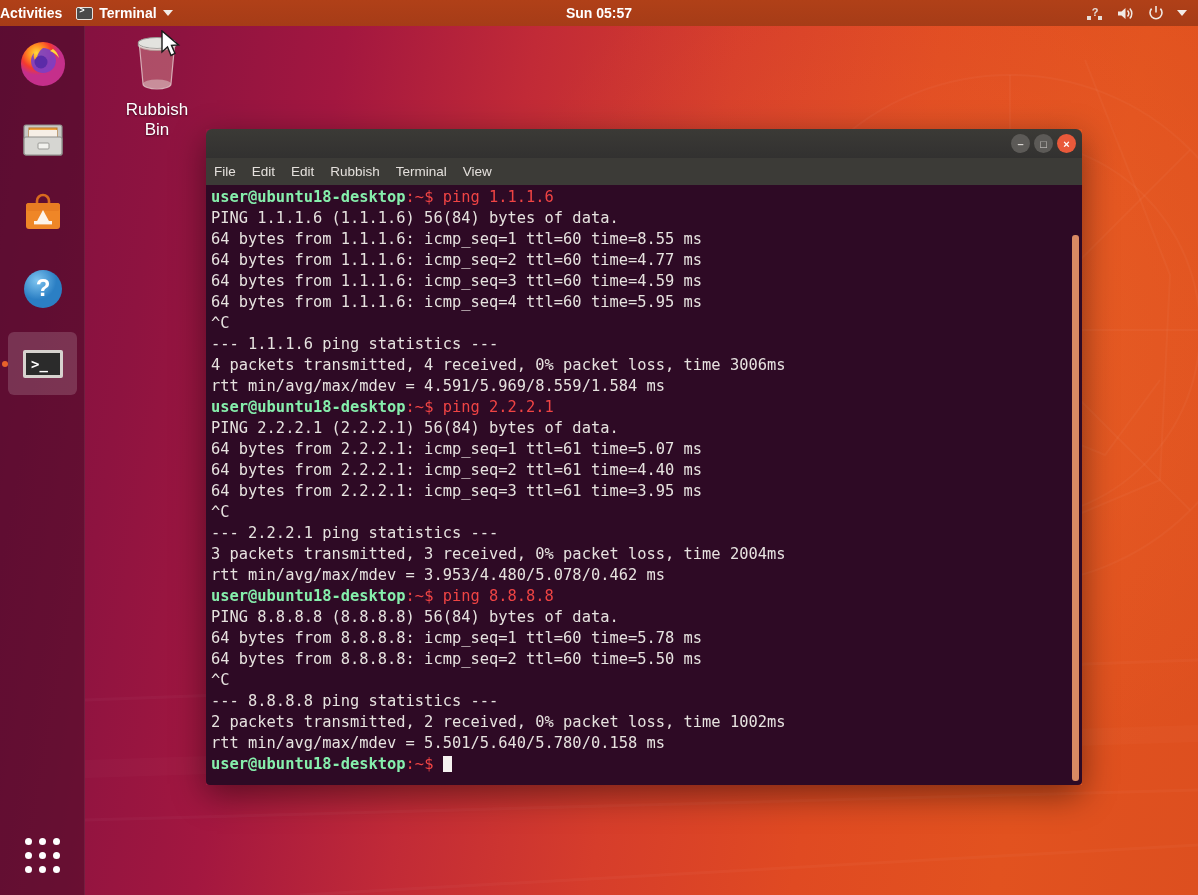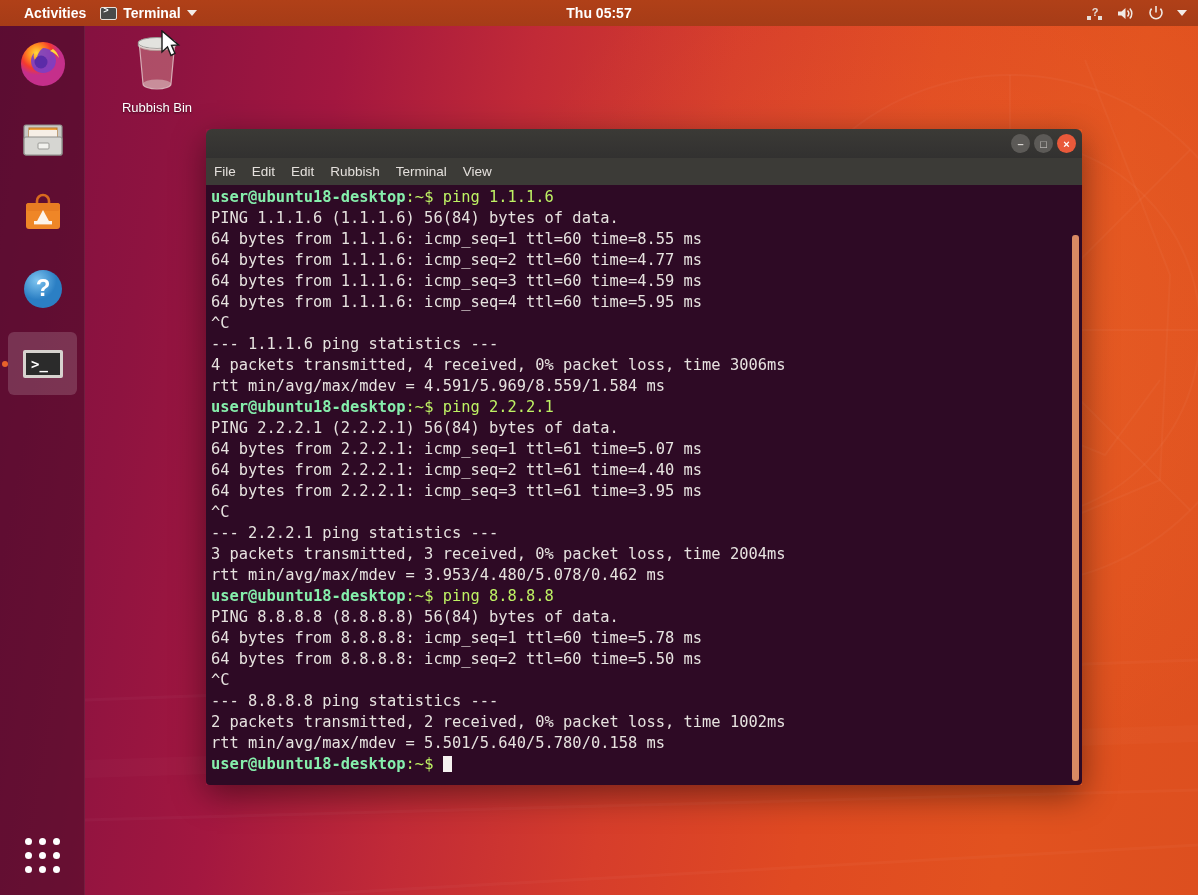--- a/index.html
+++ b/index.html
@@ -30,21 +30,21 @@
   
   #topbar {
     position: absolute; top: 0; left: 0; right: 0; height: 26px;
     background: #b5401d;
     background: linear-gradient(180deg,#b04018 0%, #a63c17 100%);
     color: #fff;
     display: flex; align-items: center;
     font-size: 14px; font-weight: bold;
     z-index: 40;
   }
-  #topbar .left { display: flex; align-items: center; gap: 14px; padding-left: 24px; }
+  #topbar .left { display: flex; align-items: center; gap: 14px; padding-left: 0; }
   #topbar .activities { cursor: pointer; }
   #topbar .appmenu { display: flex; align-items: center; gap: 6px; cursor: pointer; }
   .term-mini {
     width: 17px; height: 13px; border: 1.6px solid #e8e2dd; border-radius: 2px;
     background: #4a4a4a; position: relative; display: inline-block;
   }
   .term-mini::after {
     content: ">"; position: absolute; left: 2px; top: -2px;
     font-size: 9px; color: #fff; font-family: "Liberation Mono", monospace;
   }
@@ -88,21 +88,21 @@
   }
   .dotgrid { display: grid; grid-template-columns: repeat(3, 7px); gap: 7px; }
   .dotgrid i { width: 7px; height: 7px; border-radius: 50%; background: #fff; display: block; }
 
   
   #trash-icon {
     position: absolute; left: 112px; top: 32px; width: 90px;
     text-align: center; cursor: pointer; z-index: 10;
   }
   #trash-icon .label {
-    color: #fff; font-size: 13px; margin-top: 2px;
+    color: #fff; font-size: 17px; margin-top: 2px;
     text-shadow: 0 1px 2px rgba(0,0,0,.55);
   }
   #cursor { position: absolute; left: 160px; top: 30px; z-index: 60; pointer-events: none; }
 
   
   #terminal-window {
     position: absolute; left: 206px; top: 129px;
     width: 876px; height: 656px;
     box-shadow: 0 10px 32px rgba(0,0,0,0.45);
     z-index: 20; display: flex; flex-direction: column;
@@ -138,21 +138,21 @@
     border-bottom-left-radius: 4px; border-bottom-right-radius: 4px;
   }
   #terminal-text {
     position: absolute; left: 5px; top: 2px; right: 26px;
     font-family: "DejaVu Sans Mono", "Liberation Mono", monospace;
     font-size: 15.4px; line-height: 21px; white-space: pre;
     color: #e6e2df;
   }
   .ln { height: 21px; }
   .prompt-user { color: #86efac; font-weight: bold; }
-  .prompt-path { color: #bef264; }
+  .prompt-path { color: #ef4444; }
   .cursor-block {
     display: inline-block; width: 9px; height: 16px;
     background: #f5f2f0; vertical-align: -3px;
   }
   #term-scrollbar {
     position: absolute; right: 3px; top: 50px; width: 7px; bottom: 4px;
     background: transparent; cursor: pointer;
   }
   #term-scrollbar i {
     display: block; width: 7px; background: #d98a63; border-radius: 3px; height: 100%;
@@ -187,21 +187,21 @@
       <span>Activities</span>
     </div>
     <div class="appmenu">
       <span class="term-mini"></span>
       <span>Terminal</span>
       <span class="caret-down"></span>
     </div>
   </div>
 
   <div class="clock">
-    <span>Thu 05:57</span>
+    <span>Sun 05:57</span>
   </div>
 
   <div class="right">
     <svg width="17" height="15" viewBox="0 0 17 15">
       <rect x="0" y="10" width="4" height="4" fill="#e6ded8"></rect>
       <rect x="11" y="10" width="4" height="4" fill="#e6ded8"></rect>
       <text x="8" y="10" font-size="11" fill="#e6ded8" text-anchor="middle" font-family="Liberation Sans, sans-serif" font-weight="bold">?</text>
     </svg>
     <svg width="18" height="15" viewBox="0 0 18 15">
       <path d="M1 5.5 H4.5 L8.5 2 V13 L4.5 9.5 H1 Z" fill="#f0e9e4"></path>

